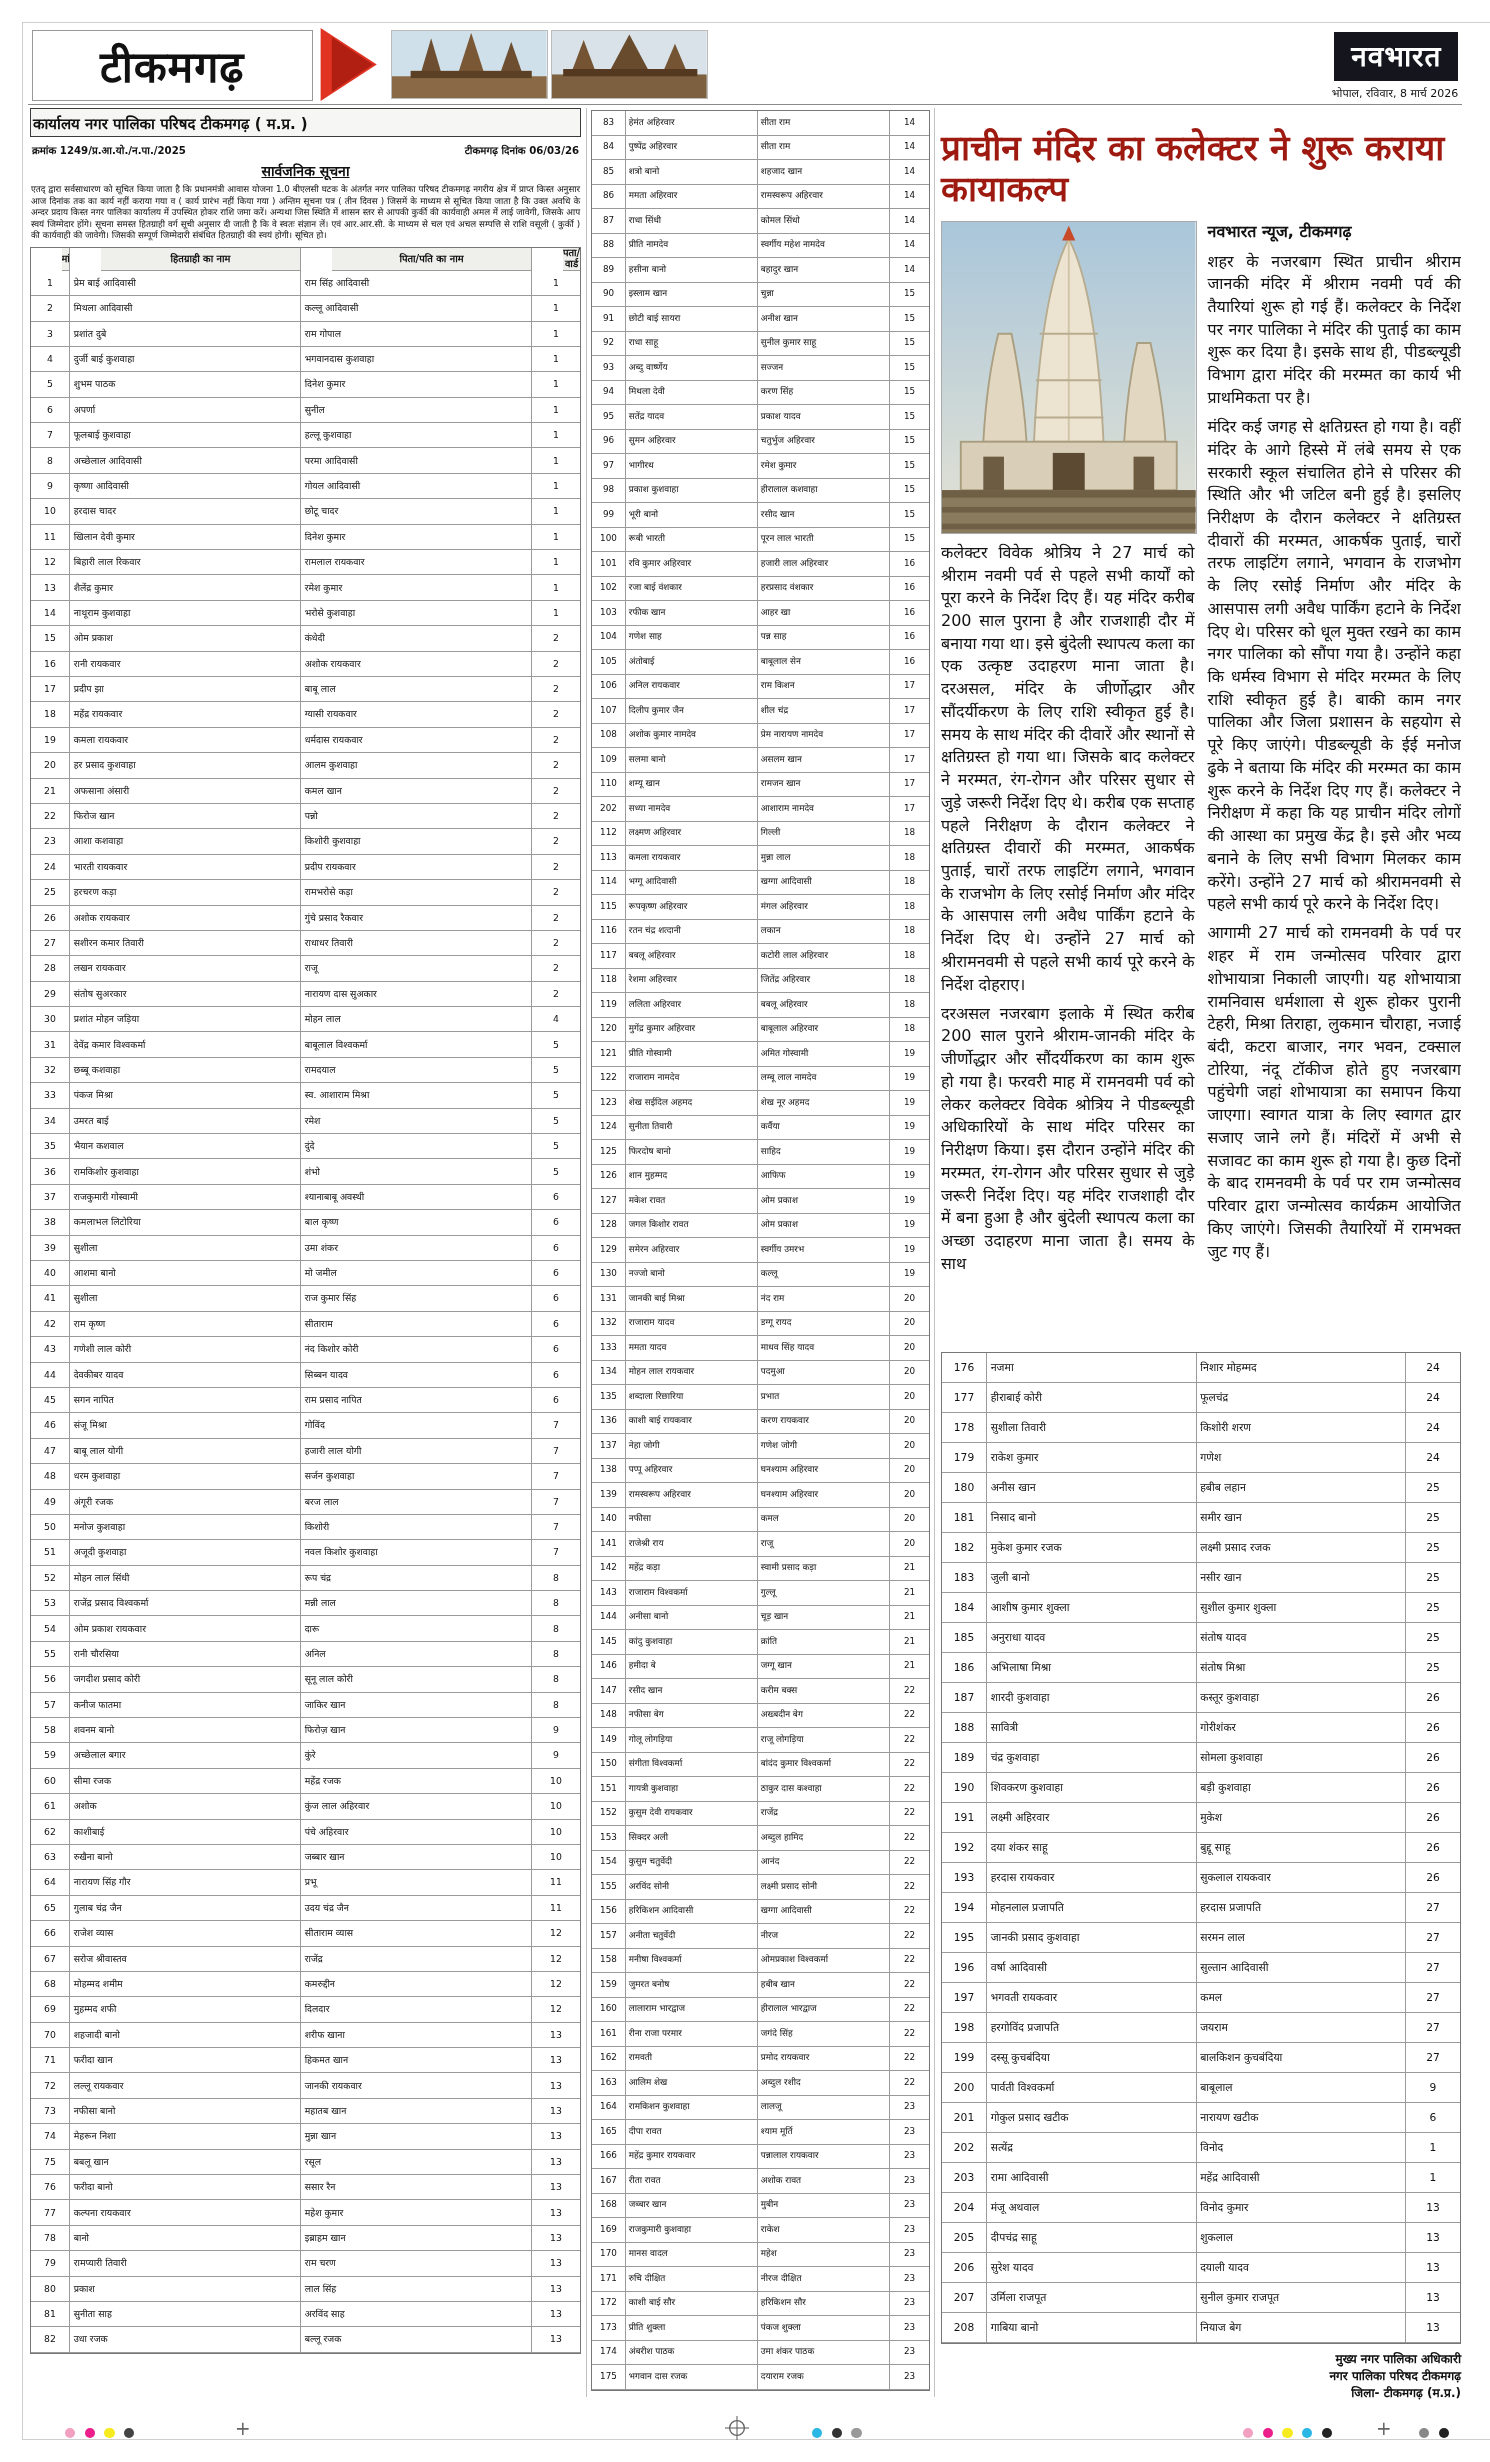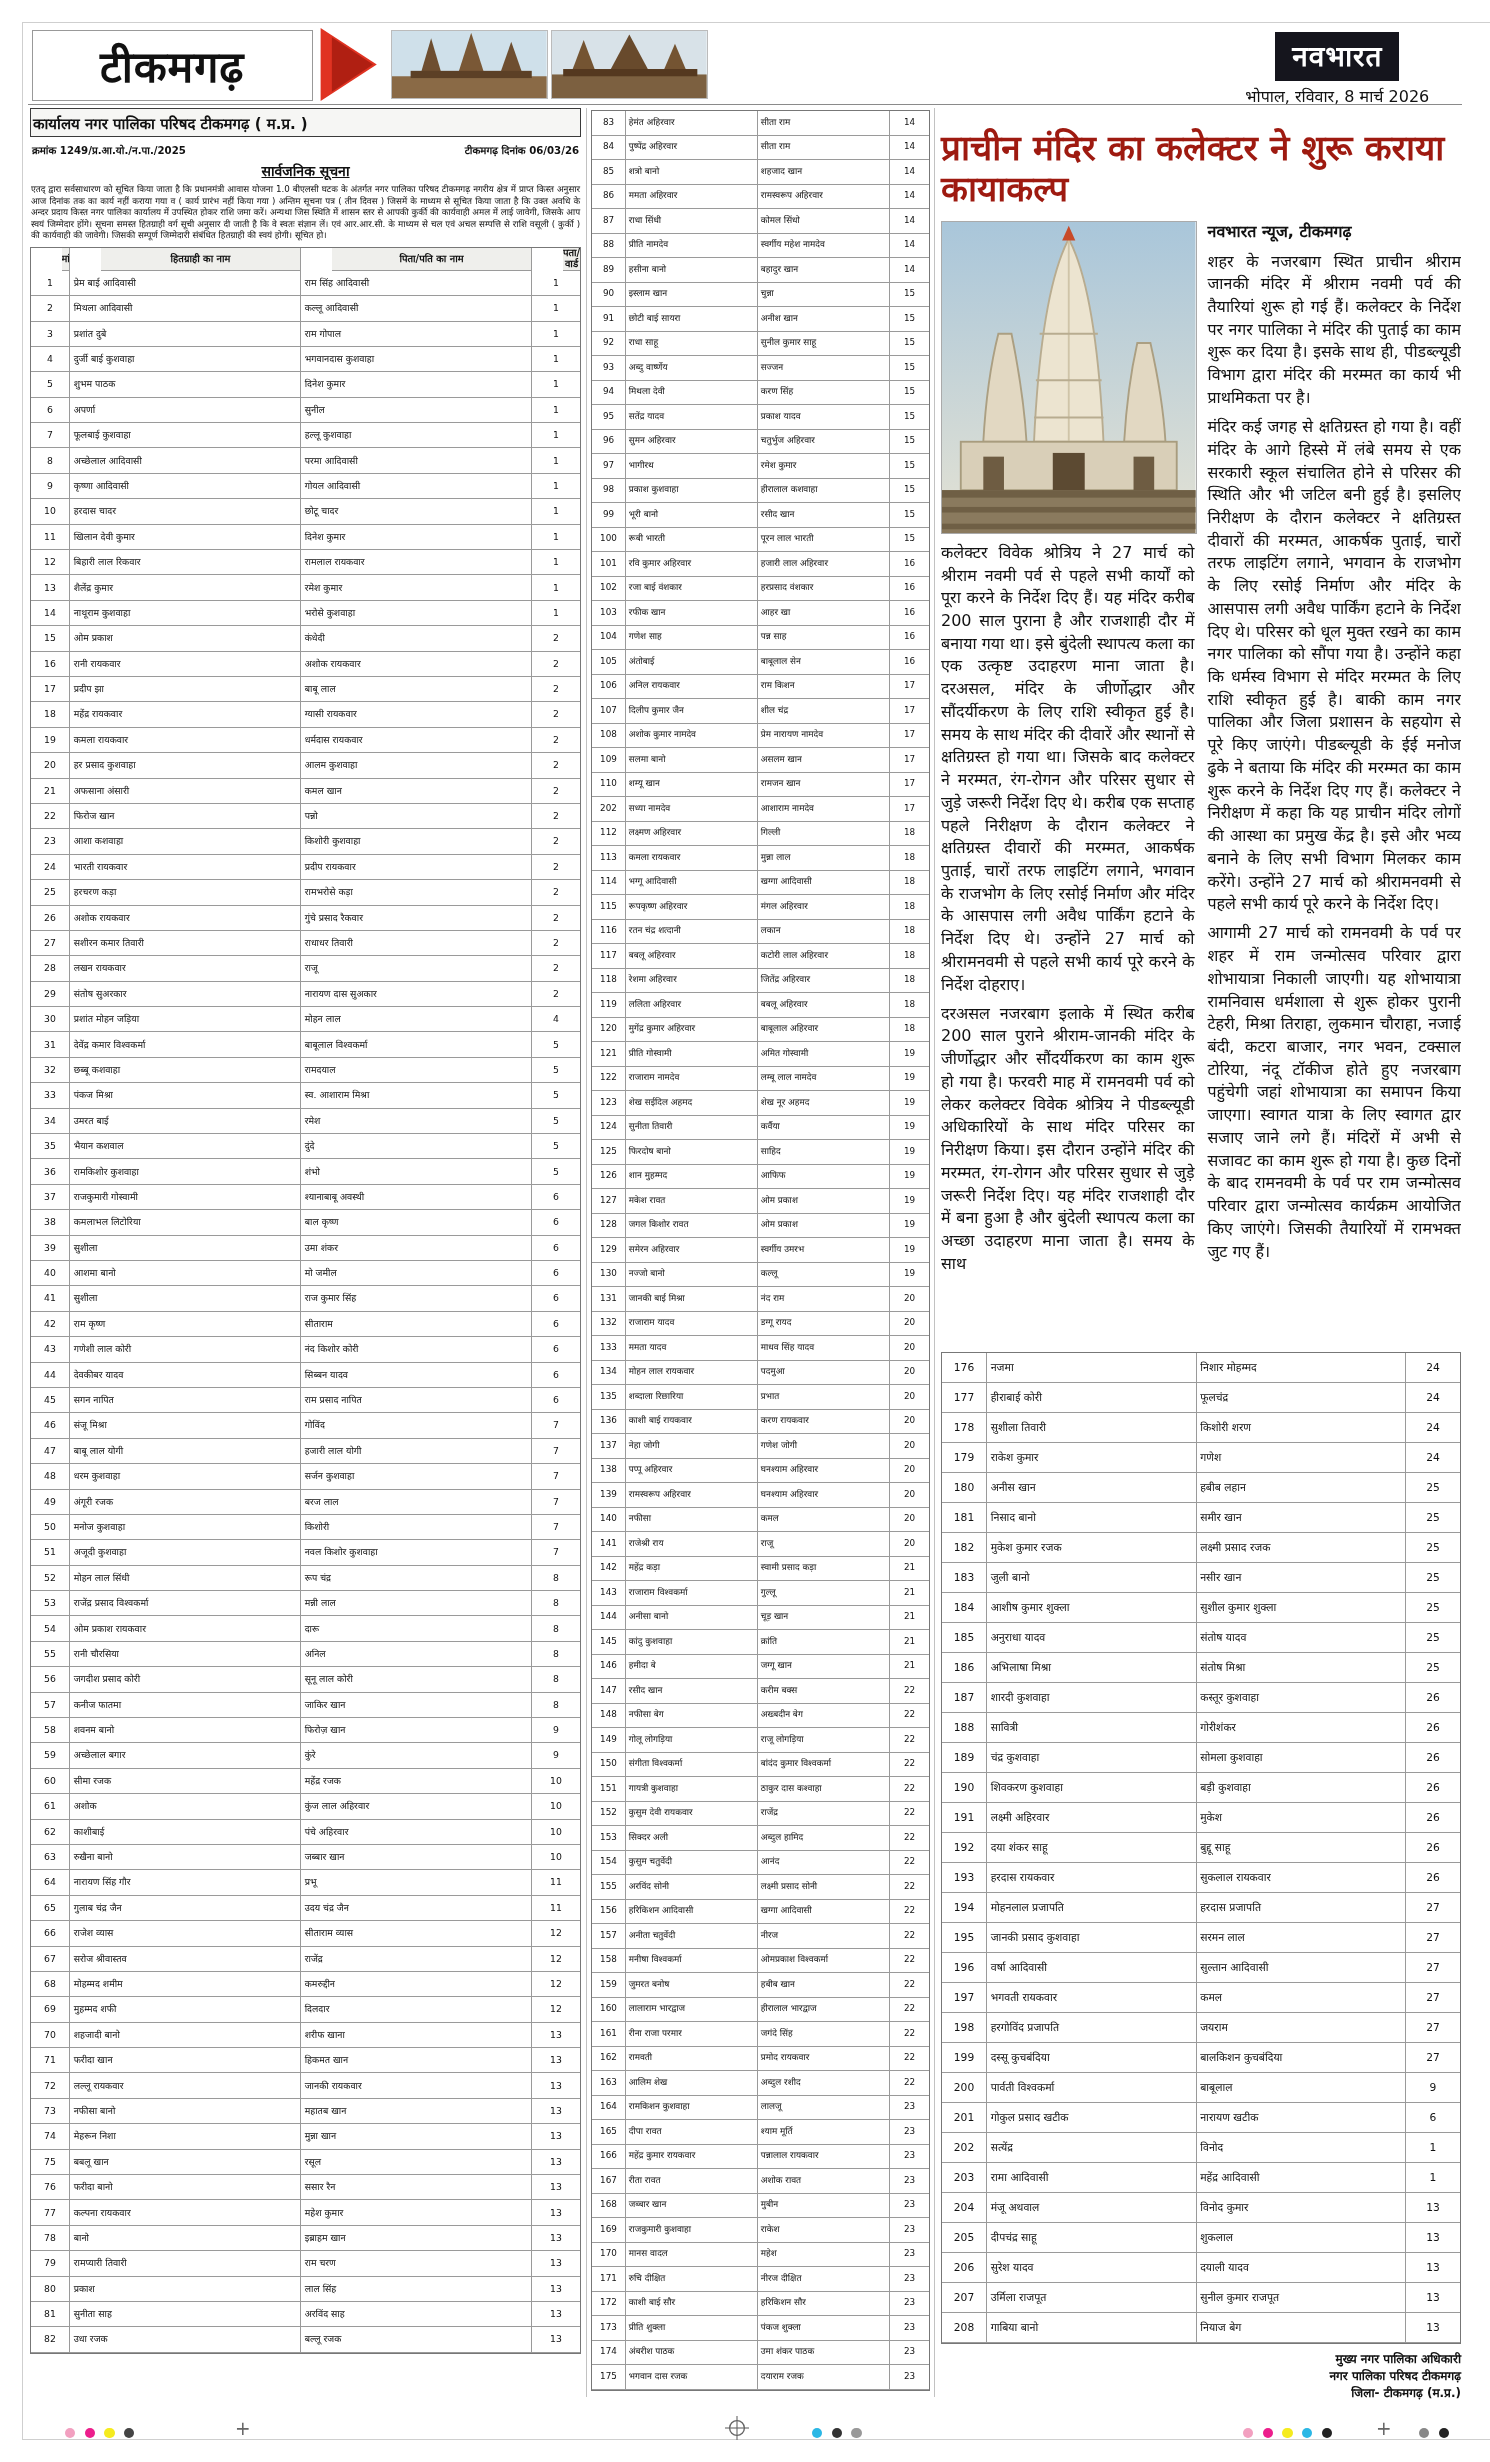--- a/index.html
+++ b/index.html
@@ -8,24 +8,24 @@
   .frame{position:absolute;inset:22.4px;border:0.9px solid #cfcfcf;pointer-events:none;}
 
   
   .masthead{position:absolute;left:28px;top:28px;width:1434px;height:75px;}
   .city-box{position:absolute;left:3.7px;top:1.9px;width:279px;height:69px;border:0.9px solid #999;
             display:flex;align-items:center;justify-content:center;}
   .city-box .t{font-size:43px;font-weight:bold;letter-spacing:0.9px;}
   .ribbon{position:absolute;left:287px;top:0;width:73px;height:73px;}
   .mast-photos{position:absolute;left:363px;top:1.9px;width:317px;height:69px;display:flex;gap:3.7px;}
   .mast-photo{flex:1;border:0.9px solid #bbb;overflow:hidden;position:relative;}
-  .logo-wrap{position:absolute;right:3.7px;top:1.9px;width:242px;height:71px;text-align:center;}
+  .logo-wrap{position:absolute;right:3.7px;top:1.9px;width:242px;height:71px;text-align:right;}
   .logo-box{display:inline-block;background:#15151d;color:#fff;padding:4.7px 17px 6.5px;margin-top:1.9px;}
   .logo-box .t{font-size:28px;font-weight:bold;letter-spacing:0.9px;}
-  .edition{font-size:16px;margin-top:3.7px;color:#111;}
+  .edition{font-size:11px;margin-top:3.7px;color:#111;}
   .mast-rule{position:absolute;left:28px;top:104px;width:1434px;height:0;border-top:0.9px solid #8a8a8a;}
 
   
   .vrule{position:absolute;top:108px;bottom:65px;width:0;border-left:0.9px solid #c2c2c2;}
   .vr1{left:586px;} .vr2{left:934px;}
 
   
   .notice{position:absolute;left:30px;top:108px;width:551px;}
   .office-title{border:1.4px solid #3a3a3a;font-weight:bold;font-size:15px;
                 padding:3.7px 1.9px;background:#f6f6f4;}

